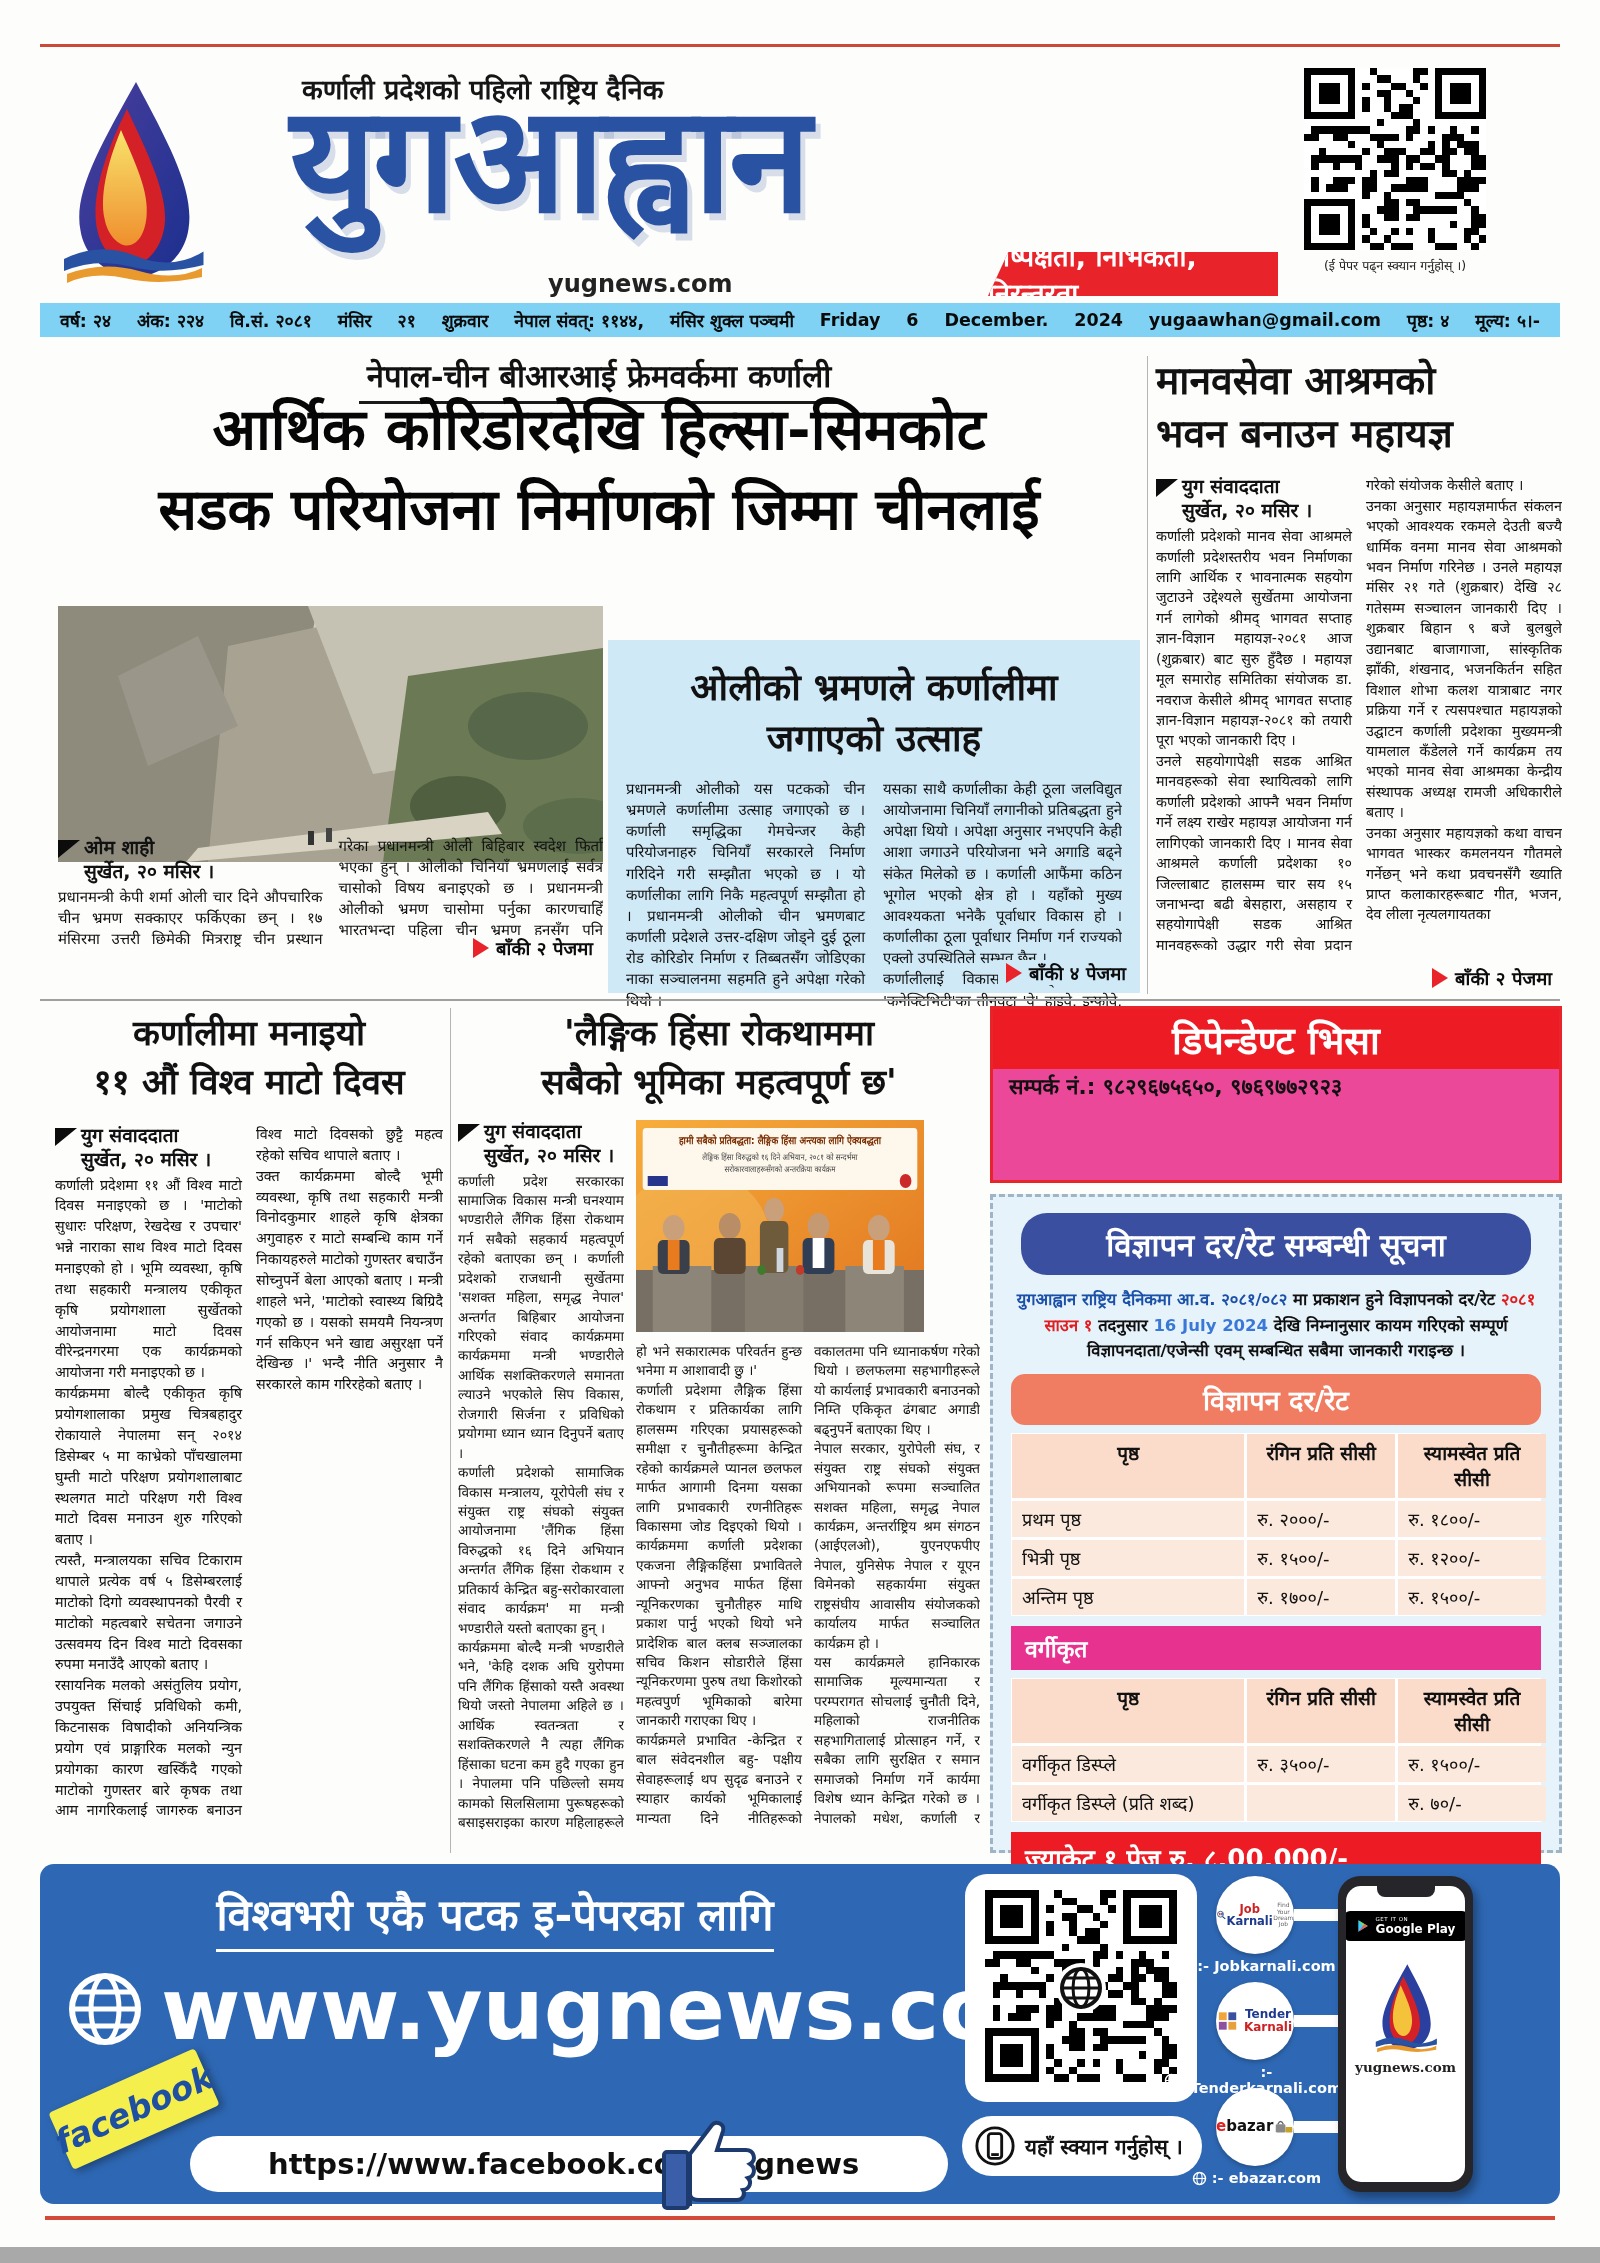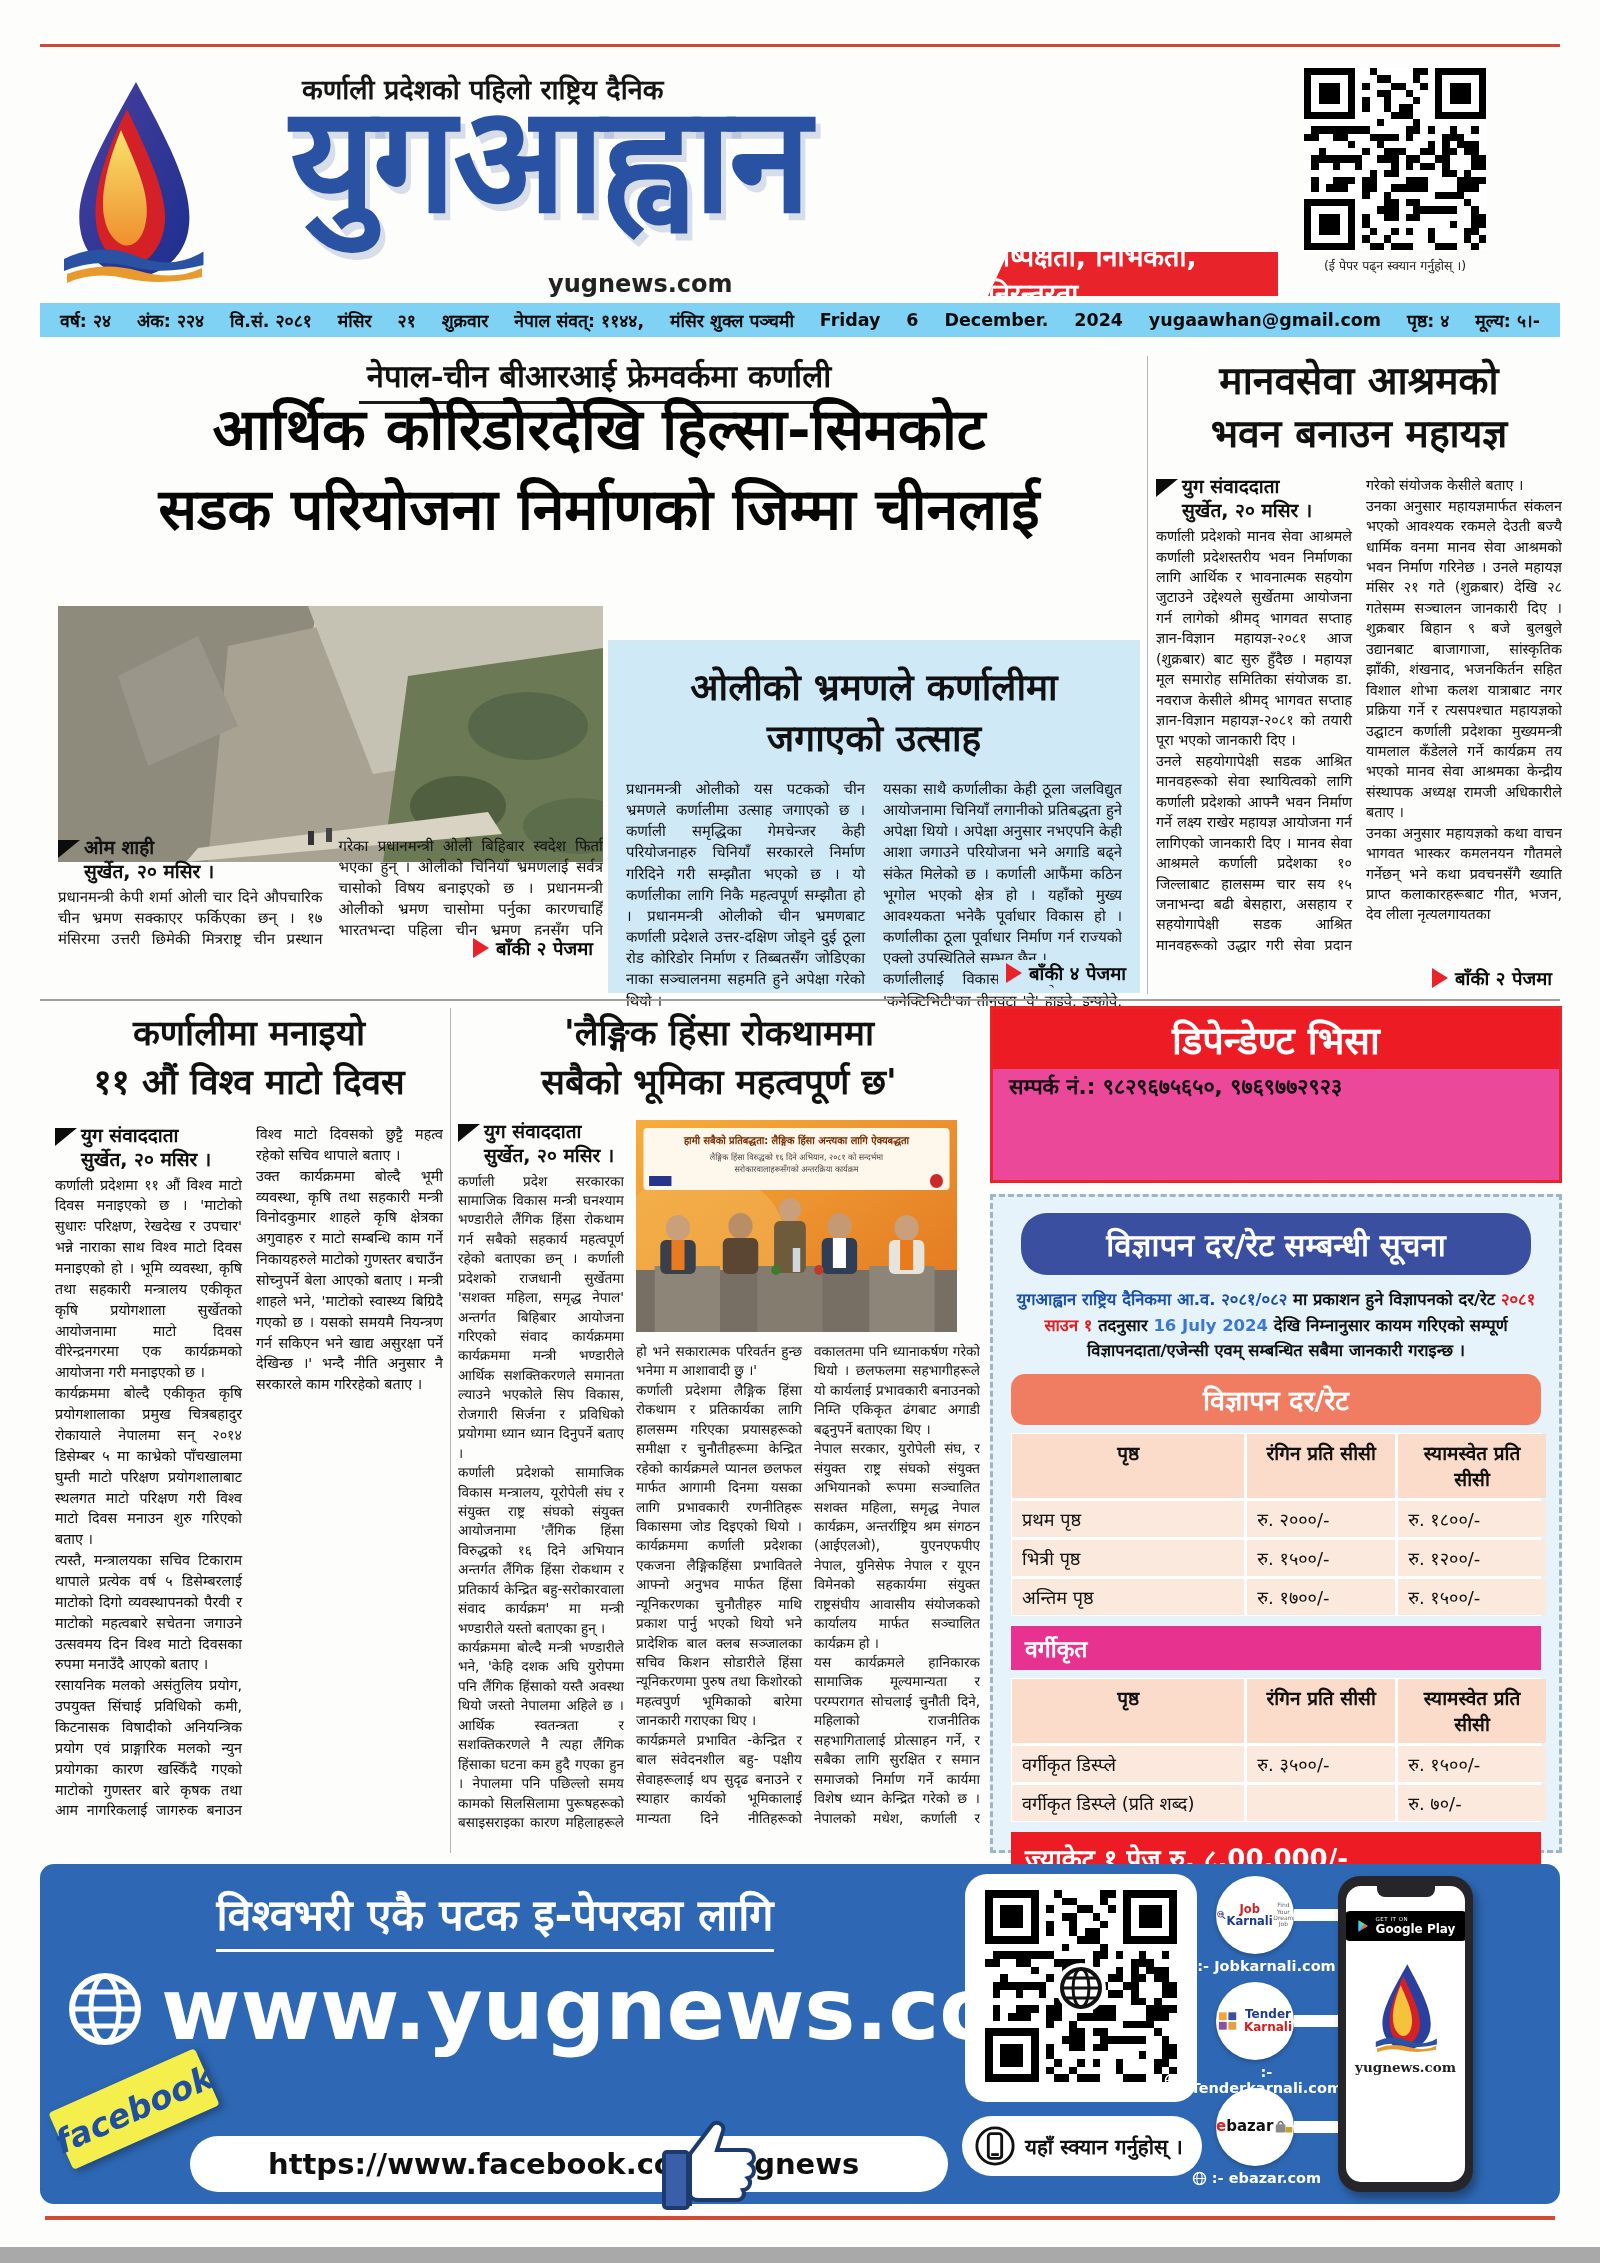--- a/index.html
+++ b/index.html
@@ -28,35 +28,35 @@
   .lead-article{left:58px;top:836px;width:545px;height:128px;}
   .cols2{column-count:2;column-gap:16px;column-fill:auto;font-size:15px;line-height:1.4;height:100%;overflow:hidden;white-space:pre-line;}
   .jump{position:absolute;right:10px;bottom:4px;font-weight:800;font-size:18.5px;color:#0c0c0c;display:flex;align-items:center;gap:7px;padding-left:8px;}
   .jarr{width:0;height:0;border-left:16px solid #e8232a;border-top:10px solid transparent;border-bottom:10px solid transparent;}
   .oli-box{left:608px;top:640px;width:532px;height:353px;background:#cfe9f7;padding:12px 18px;box-sizing:border-box;}
   .oli-title{text-align:center;font-size:37px;font-weight:800;margin:8px 0 16px;}
   .oli-body{column-count:2;column-gap:18px;column-fill:auto;font-size:14.8px;line-height:1.43;text-align:justify;height:248px;overflow:hidden;white-space:pre-line;}
   .oli-box .jump{background:#cfe9f7;right:14px;bottom:8px;}
   .vdiv{width:1px;background:#b5b5b5;}
   .ashram{left:1156px;top:354px;width:406px;height:640px;}
-  .a-title{font-size:39px;font-weight:800;text-align:center;line-height:1.35;}
+  .a-title{font-size:39px;font-weight:800;line-height:1.35;}
   .a-body{margin-top:16px;column-count:2;column-gap:14px;column-fill:auto;font-size:14.3px;line-height:1.43;text-align:justify;height:490px;overflow:hidden;white-space:pre-line;}
   .ashram .jump{background:#fdfdfc;}
   .hdiv{left:40px;top:999px;width:1520px;height:2px;background:#9f9f9f;}
   
   .soil{left:55px;top:1008px;width:388px;height:845px;}
   .s-title{font-size:35px;font-weight:800;text-align:center;line-height:1.4;}
   .s-body{margin-top:18px;column-count:2;column-gap:14px;column-fill:auto;font-size:14.3px;line-height:1.46;text-align:justify;height:710px;overflow:hidden;white-space:pre-line;}
   .gbv{left:458px;top:1008px;width:522px;height:845px;}
   .g-title{font-size:35px;font-weight:800;text-align:center;line-height:1.4;}
   .g-row{display:flex;gap:12px;margin-top:14px;}
   .g-col1{width:166px;flex:none;}
   .g-c1-text{font-size:13.6px;line-height:1.43;text-align:justify;height:660px;overflow:hidden;white-space:pre-line;}
   .g-right{flex:1;}
-  .g-photo{width:321px;height:212px;line-height:0;}
+  .g-photo{width:288px;height:212px;line-height:0;}
   .g-c23{margin-top:10px;column-count:2;column-gap:12px;column-fill:auto;font-size:13.6px;line-height:1.43;text-align:justify;height:498px;overflow:hidden;white-space:pre-line;}
   
   .visa{left:990px;top:1006px;width:572px;height:177px;border:3px solid #e8242b;background:#ec4899;box-sizing:border-box;}
   .v-head{height:60px;background:#ed1c24;color:#fff;font-size:38px;font-weight:800;display:flex;align-items:center;justify-content:center;}
   .v-body{padding:9px 16px 2px;font-size:21px;line-height:1.5;font-weight:600;color:#121212;}
   .v-contact{padding:2px 16px;font-size:21.5px;font-weight:800;}
   
   .rates{left:990px;top:1194px;width:572px;height:659px;background:#e7f3fb;border:3px dashed #9fb4c4;box-sizing:border-box;padding:14px 18px;}
   .r-title{background:#3b4fa0;color:#fff;font-size:31px;font-weight:800;text-align:center;border-radius:26px;padding:10px 4px;margin:2px 10px 12px;}
   .r-intro{font-size:16.5px;font-weight:700;line-height:1.55;text-align:center;margin:0 2px 10px;color:#101010;}

